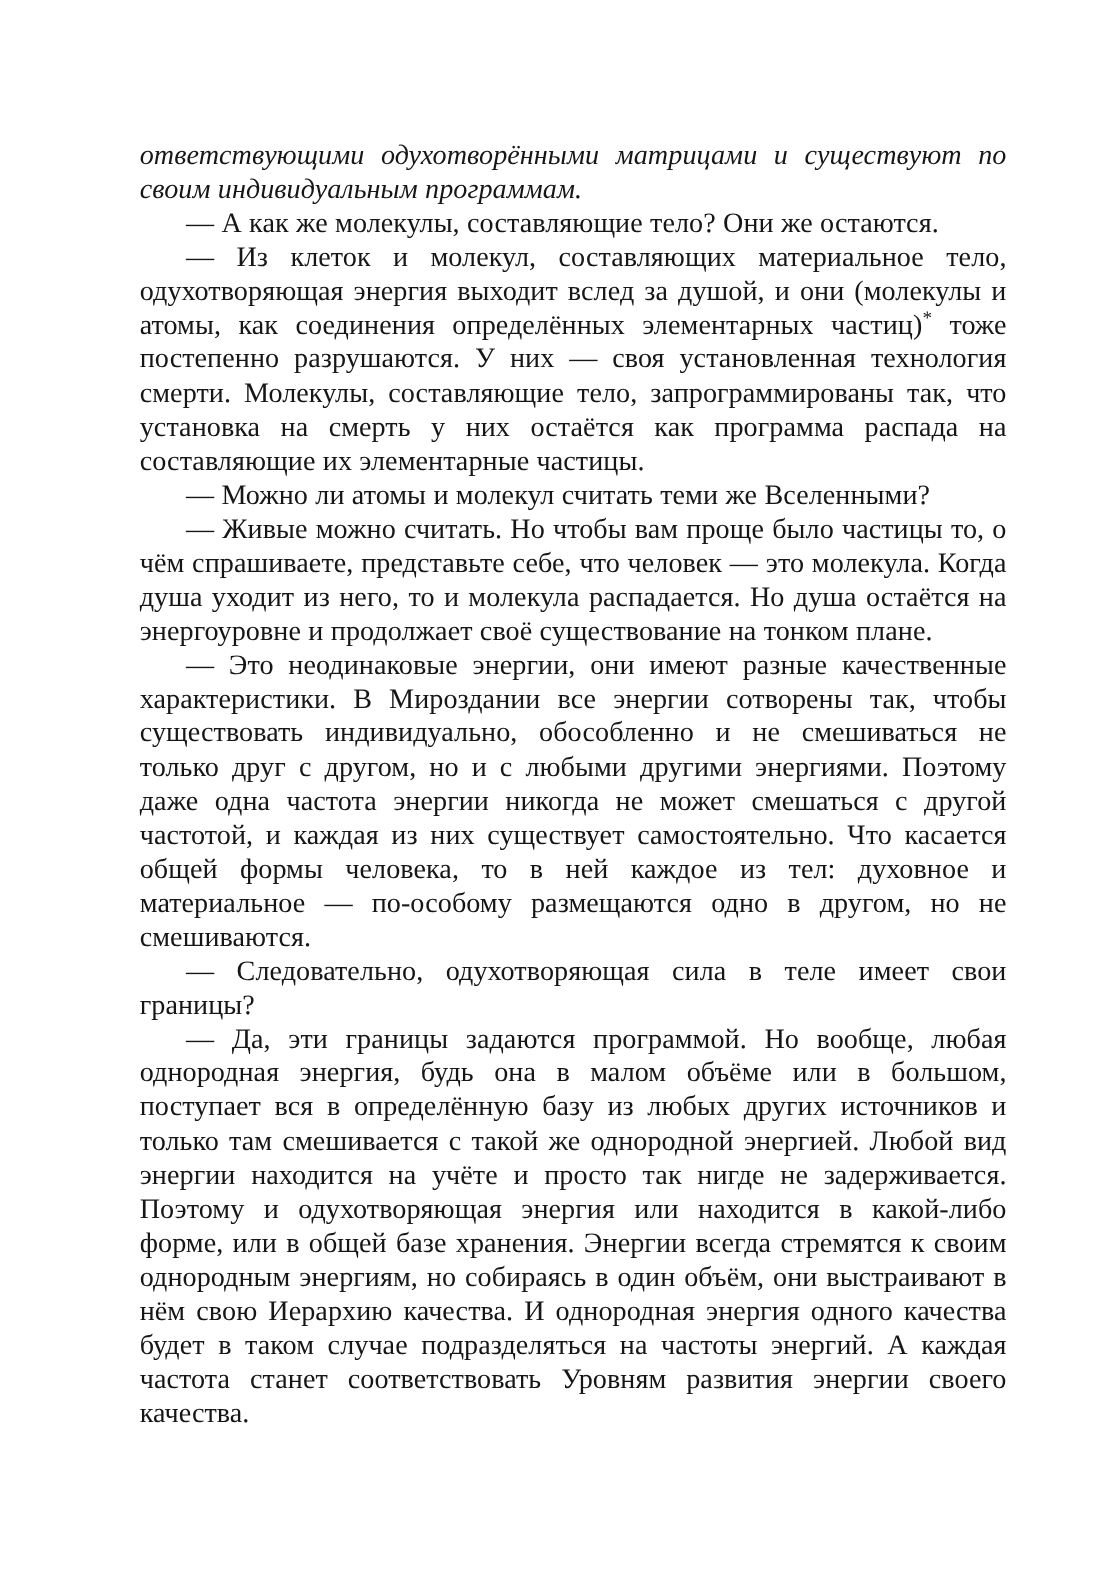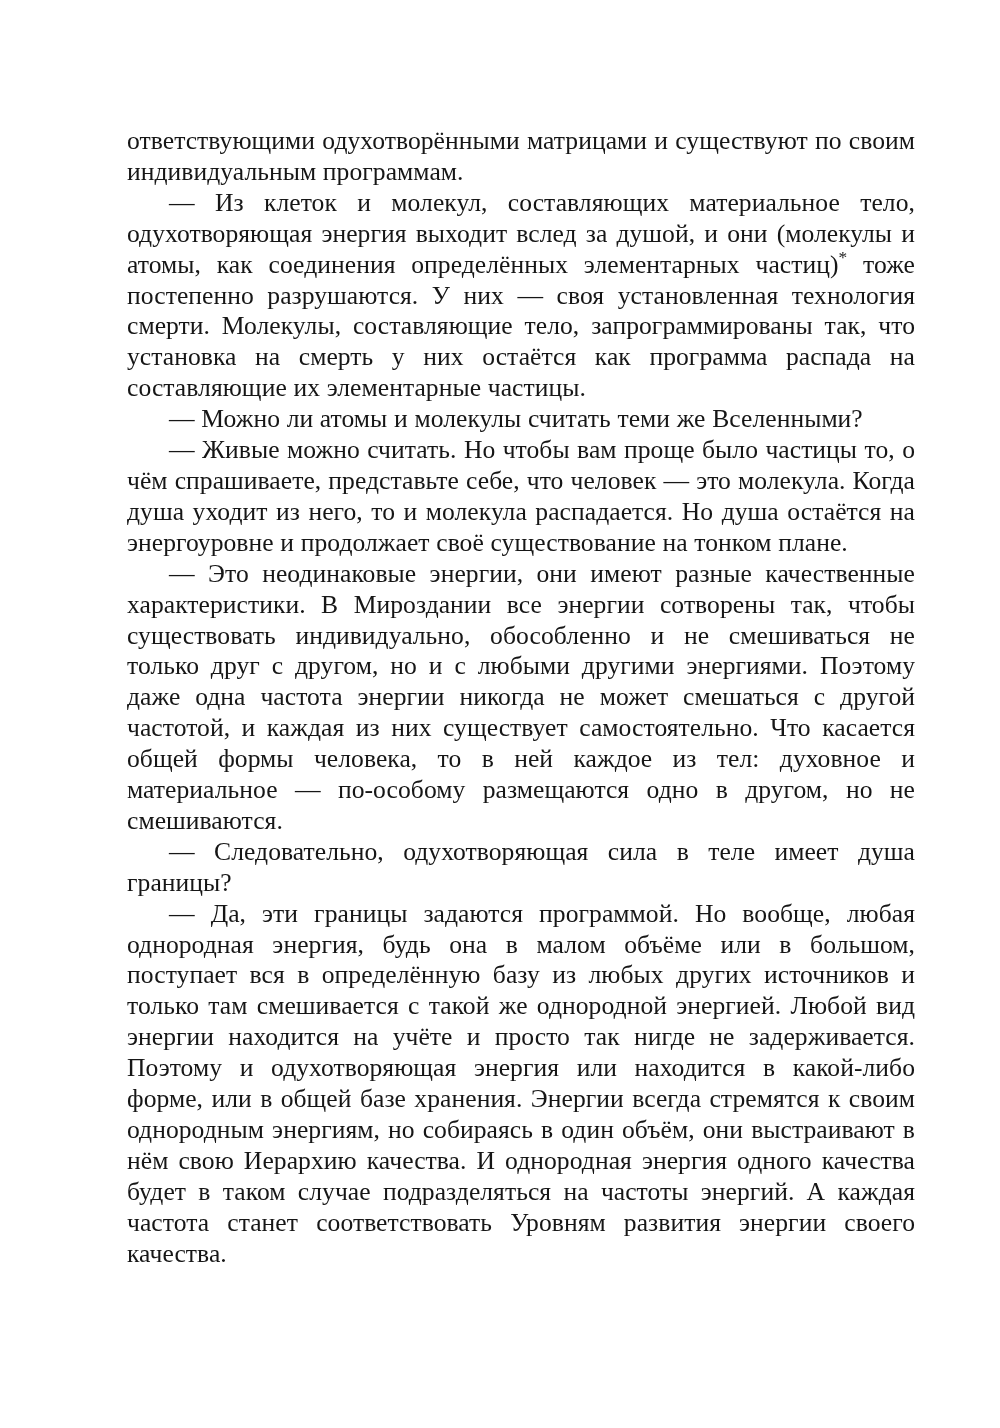--- a/index.html
+++ b/index.html
@@ -30,20 +30,21 @@
     color: #161616;
     text-align: justify;
     text-justify: inter-word;
     -webkit-hyphens: none;
     hyphens: none;
     letter-spacing: 0.05px;
     word-spacing: 0.2px;
   }
   .para.continuation {
     text-indent: 0;
+    font-style: italic;
   }
   .para.indented {
     text-indent: 42px;
   }
   
   .para:last-child {
     margin-bottom: 14px;
   }
   sup.footnote-marker {
     font-size: 0.68em;
@@ -52,28 +53,29 @@
   }
 </style>
 </head>
 <body>
 
 <div class="page">
   <div class="text-column">
 
     <p class="para continuation">ответствующими одухотворёнными матрицами и существуют по своим индивидуальным программам.</p>
 
+    <p class="para indented">— А как же молекулы, составляющие тело? Они же остаются.</p>
 
     <p class="para indented"><span>— Из клеток и молекул, составляющих материальное тело, одухотворяющая энергия выходит вслед за душой, и они (молекулы и атомы, как соединения определённых элементарных частиц)</span><sup class="footnote-marker">*</sup><span> тоже постепенно разрушаются. У них — своя установленная технология смерти. Молекулы, составляющие тело, запрограммированы так, что установка на смерть у них остаётся как программа распада на составляющие их элементарные частицы.</span></p>
 
-    <p class="para indented">— Можно ли атомы и молекулы считать теми же Вселенными?</p>
+    <p class="para indented">— Можно ли атомы и молекул считать теми же Вселенными?</p>
 
     <p class="para indented">— Живые можно считать. Но чтобы вам проще было частицы то, о чём спрашиваете, представьте себе, что человек — это молекула. Когда душа уходит из него, то и молекула распадается. Но душа остаётся на энергоуровне и продолжает своё существование на тонком плане.</p>
 
 
     <p class="para indented">— Это неодинаковые энергии, они имеют разные качественные характеристики. В Мироздании все энергии сотворены так, чтобы существовать индивидуально, обособленно и не смешиваться не только друг с другом, но и с любыми другими энергиями. Поэтому даже одна частота энергии никогда не может смешаться с другой частотой, и каждая из них существует самостоятельно. Что касается общей формы человека, то в ней каждое из тел: духовное и материальное — по-особому размещаются одно в другом, но не смешиваются.</p>
 
-    <p class="para indented">— Следовательно, одухотворяющая сила в теле имеет душа границы?</p>
+    <p class="para indented">— Следовательно, одухотворяющая сила в теле имеет свои границы?</p>
 
     <p class="para indented">— Да, эти границы задаются программой. Но вообще, любая однородная энергия, будь она в малом объёме или в большом, поступает вся в определённую базу из любых других источников и только там смешивается с такой же однородной энергией. Любой вид энергии находится на учёте и просто так нигде не задерживается. Поэтому и одухотворяющая энергия или находится в какой-либо форме, или в общей базе хранения. Энергии всегда стремятся к своим однородным энергиям, но собираясь в один объём, они выстраивают в нём свою Иерархию качества. И однородная энергия одного качества будет в таком случае подразделяться на частоты энергий. А каждая частота станет соответствовать Уровням развития энергии своего качества.</p>
 
   </div>
 </div>
 
 </body></html>

